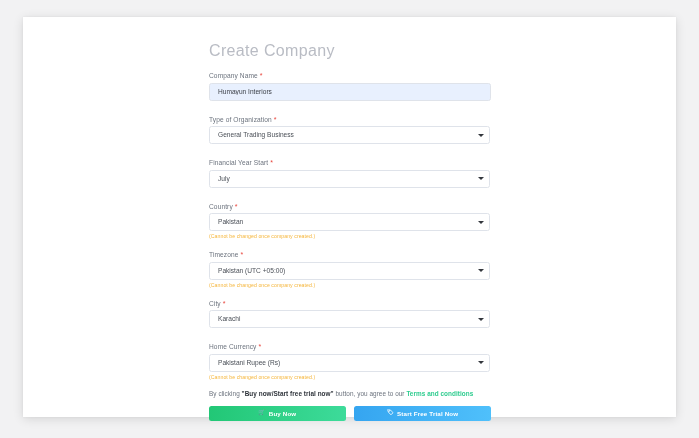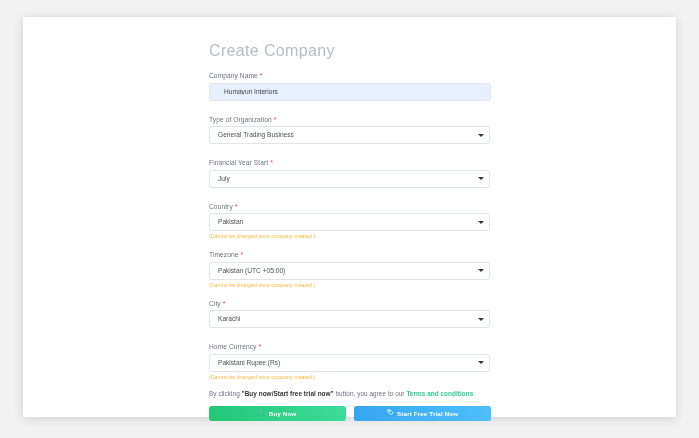--- a/index.html
+++ b/index.html
@@ -67,21 +67,21 @@
   .text-input {
     display: block;
     box-sizing: border-box;
     width: 282px;
     height: 18px;
     background: #e8f0fe;
     border: 1px solid #dfe3ea;
     border-radius: 2.5px;
     font-size: 6.6px;
     color: #3b3f46;
-    padding: 0 14px;
+    padding: 0 8px;
     font-family: "Liberation Sans", sans-serif;
     outline: none;
   }
 
   .select-wrap {
     position: relative;
     width: 281px;
     height: 18px;
   }
   .select-box {

